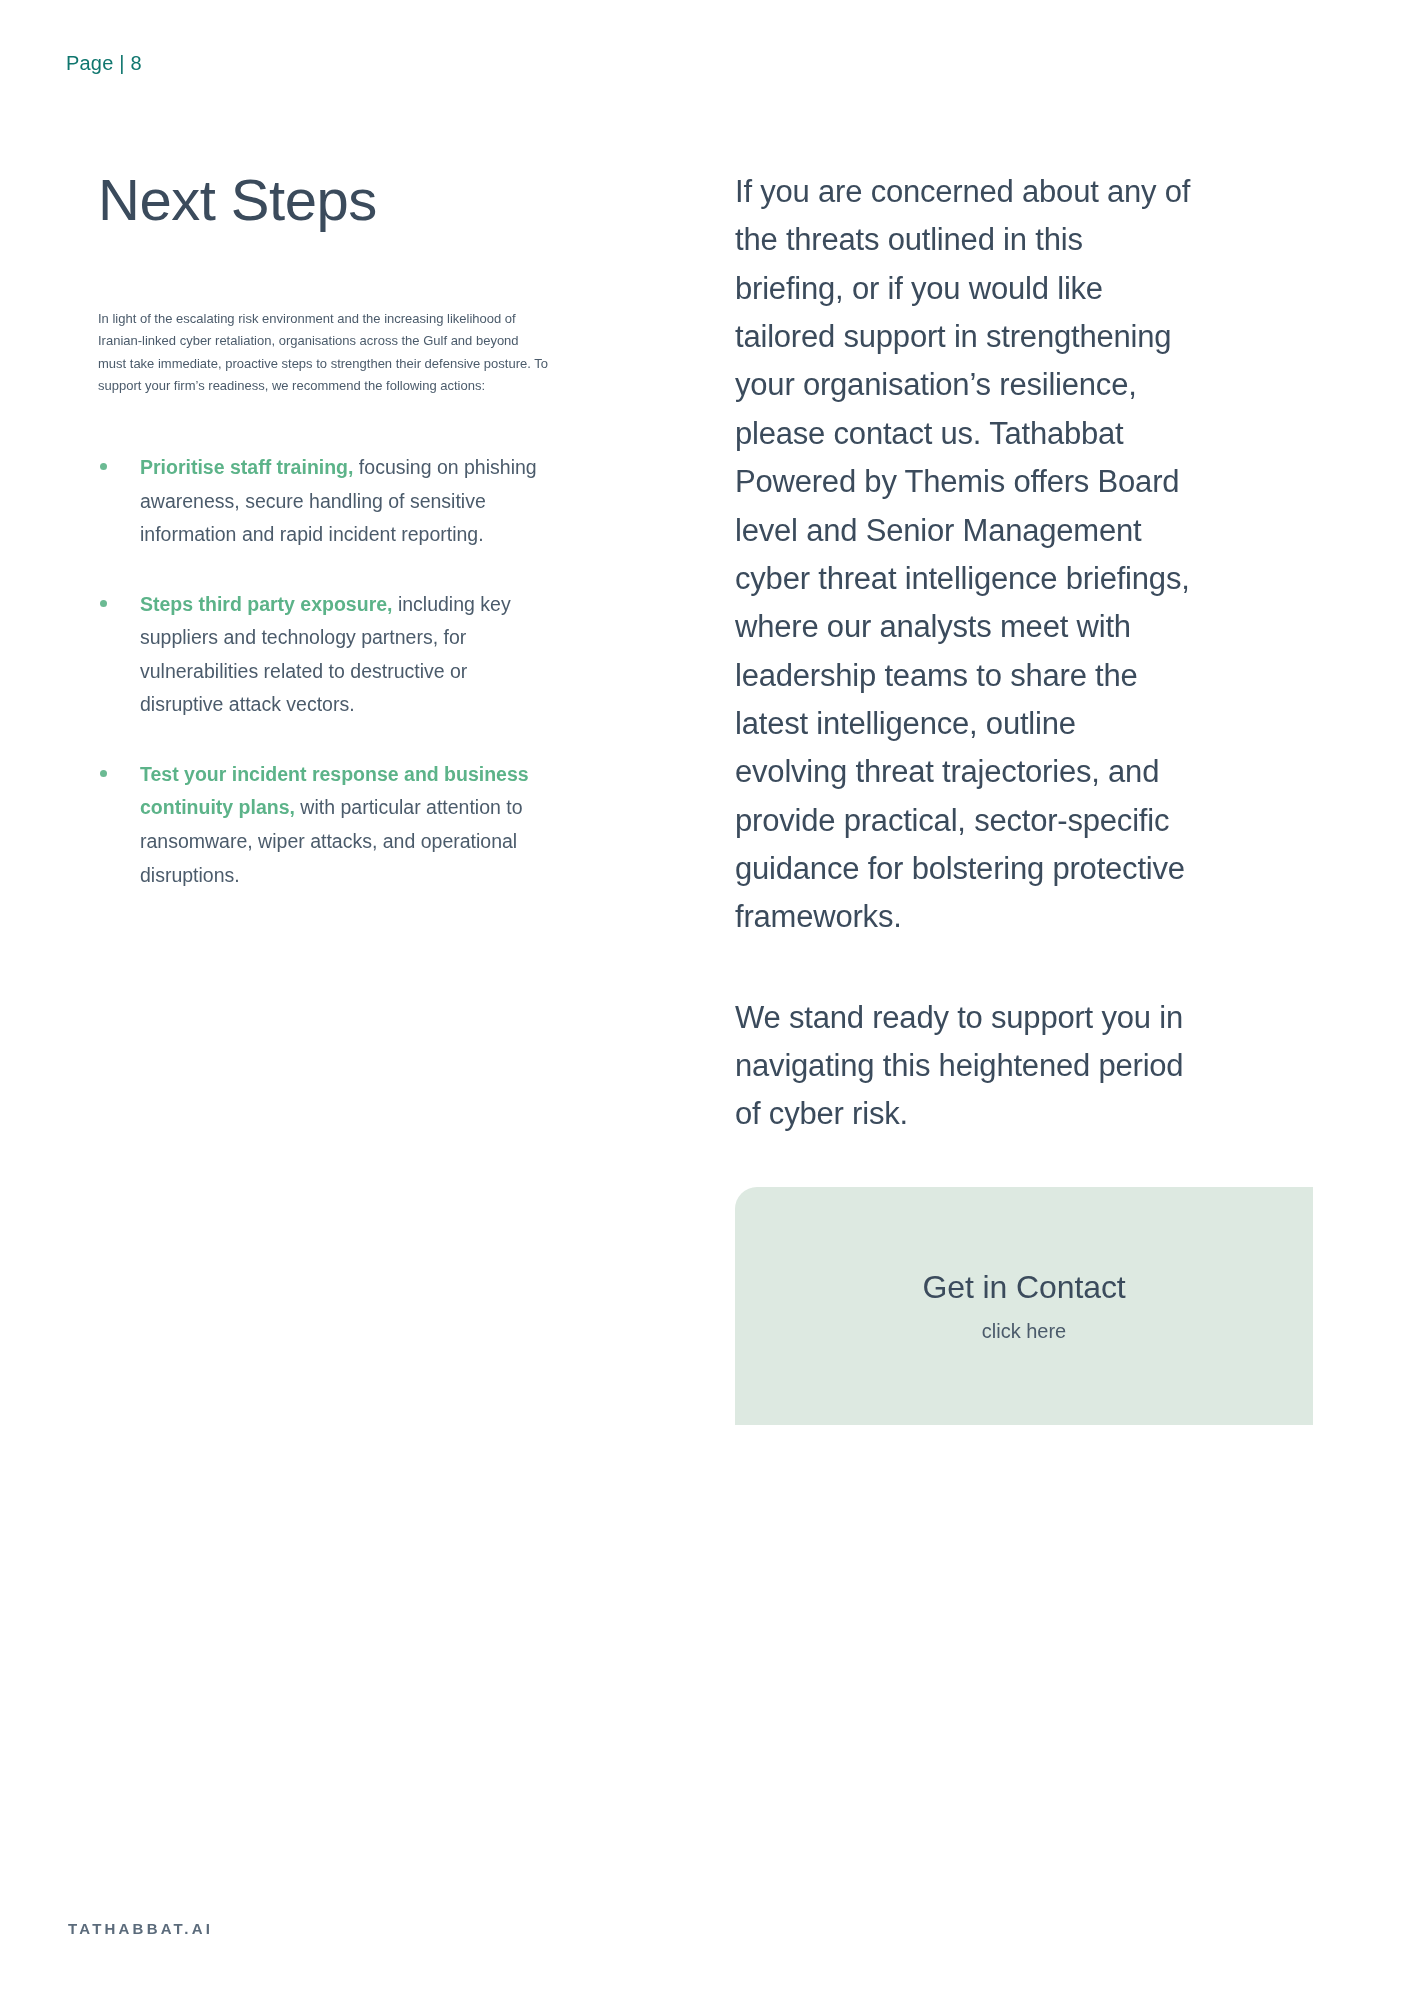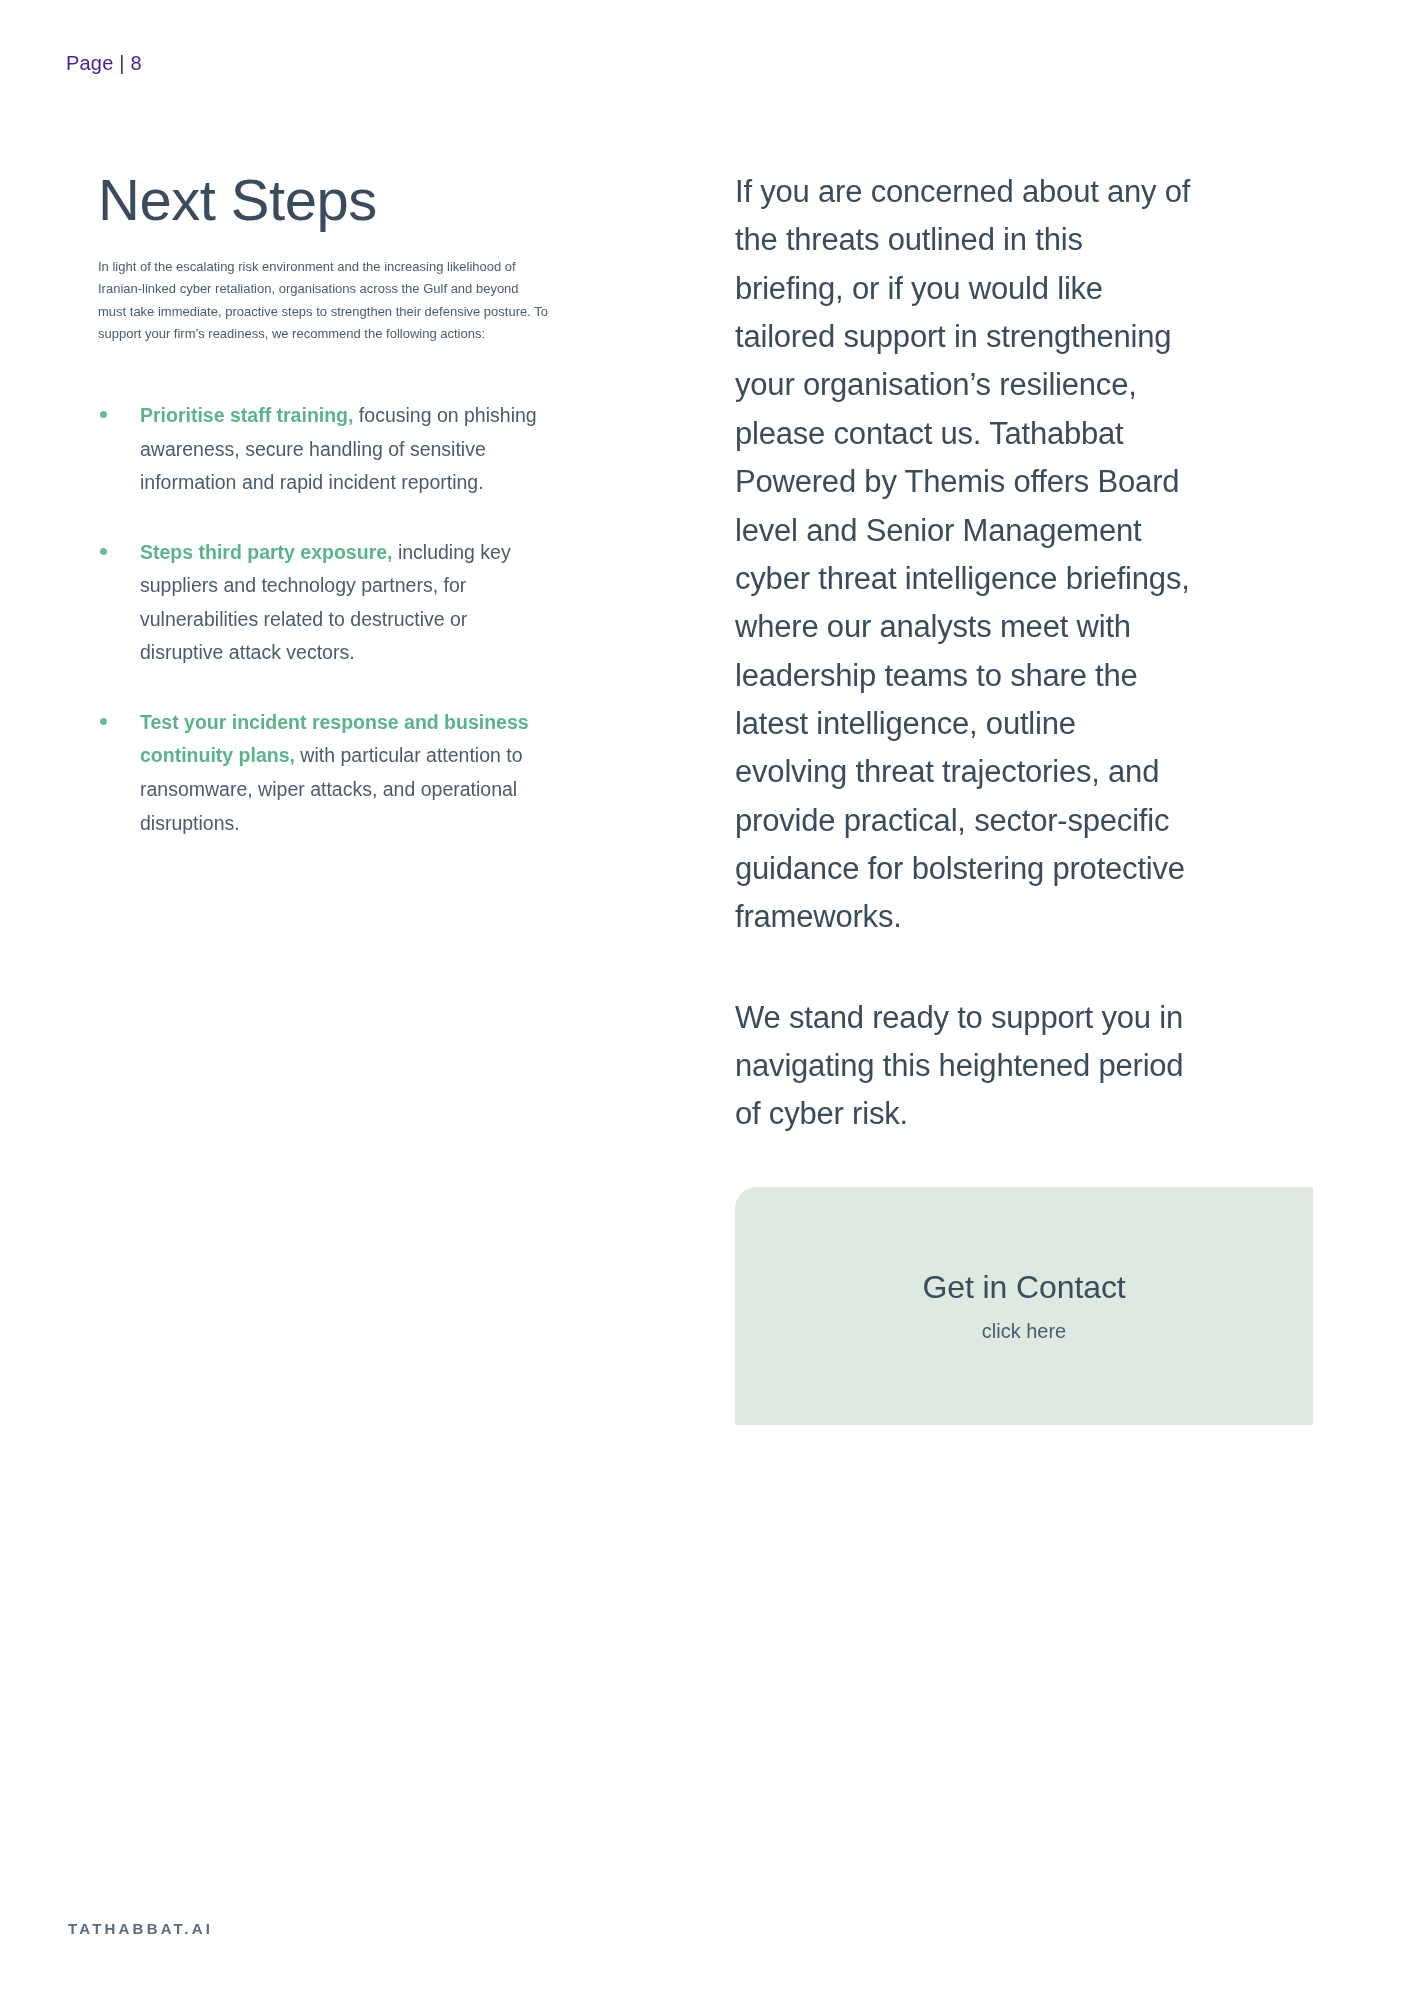--- a/index.html
+++ b/index.html
@@ -24,21 +24,21 @@
     background: #ffffff;
   }
 
   
   .page-header {
     position: absolute;
     top: 52px;
     left: 66px;
     font-size: 20px;
     font-weight: 400;
-    color: #4c1d95;
+    color: #0f766e;
     letter-spacing: 0.2px;
   }
 
   
   .columns {
     position: absolute;
     top: 0;
     left: 0;
     width: 1414px;
     height: 1999px;
@@ -58,21 +58,21 @@
     width: 460px;
   }
 
   
   .doc-title {
     font-size: 58px;
     font-weight: 300;
     color: #3b4b5c;
     letter-spacing: -0.5px;
     line-height: 1.1;
-    margin-bottom: 24px;
+    margin-bottom: 76px;
   }
 
   .intro-para {
     font-size: 13px;
     line-height: 1.72;
     color: #4b5b6b;
     font-weight: 400;
     margin-bottom: 54px;
   }
 

